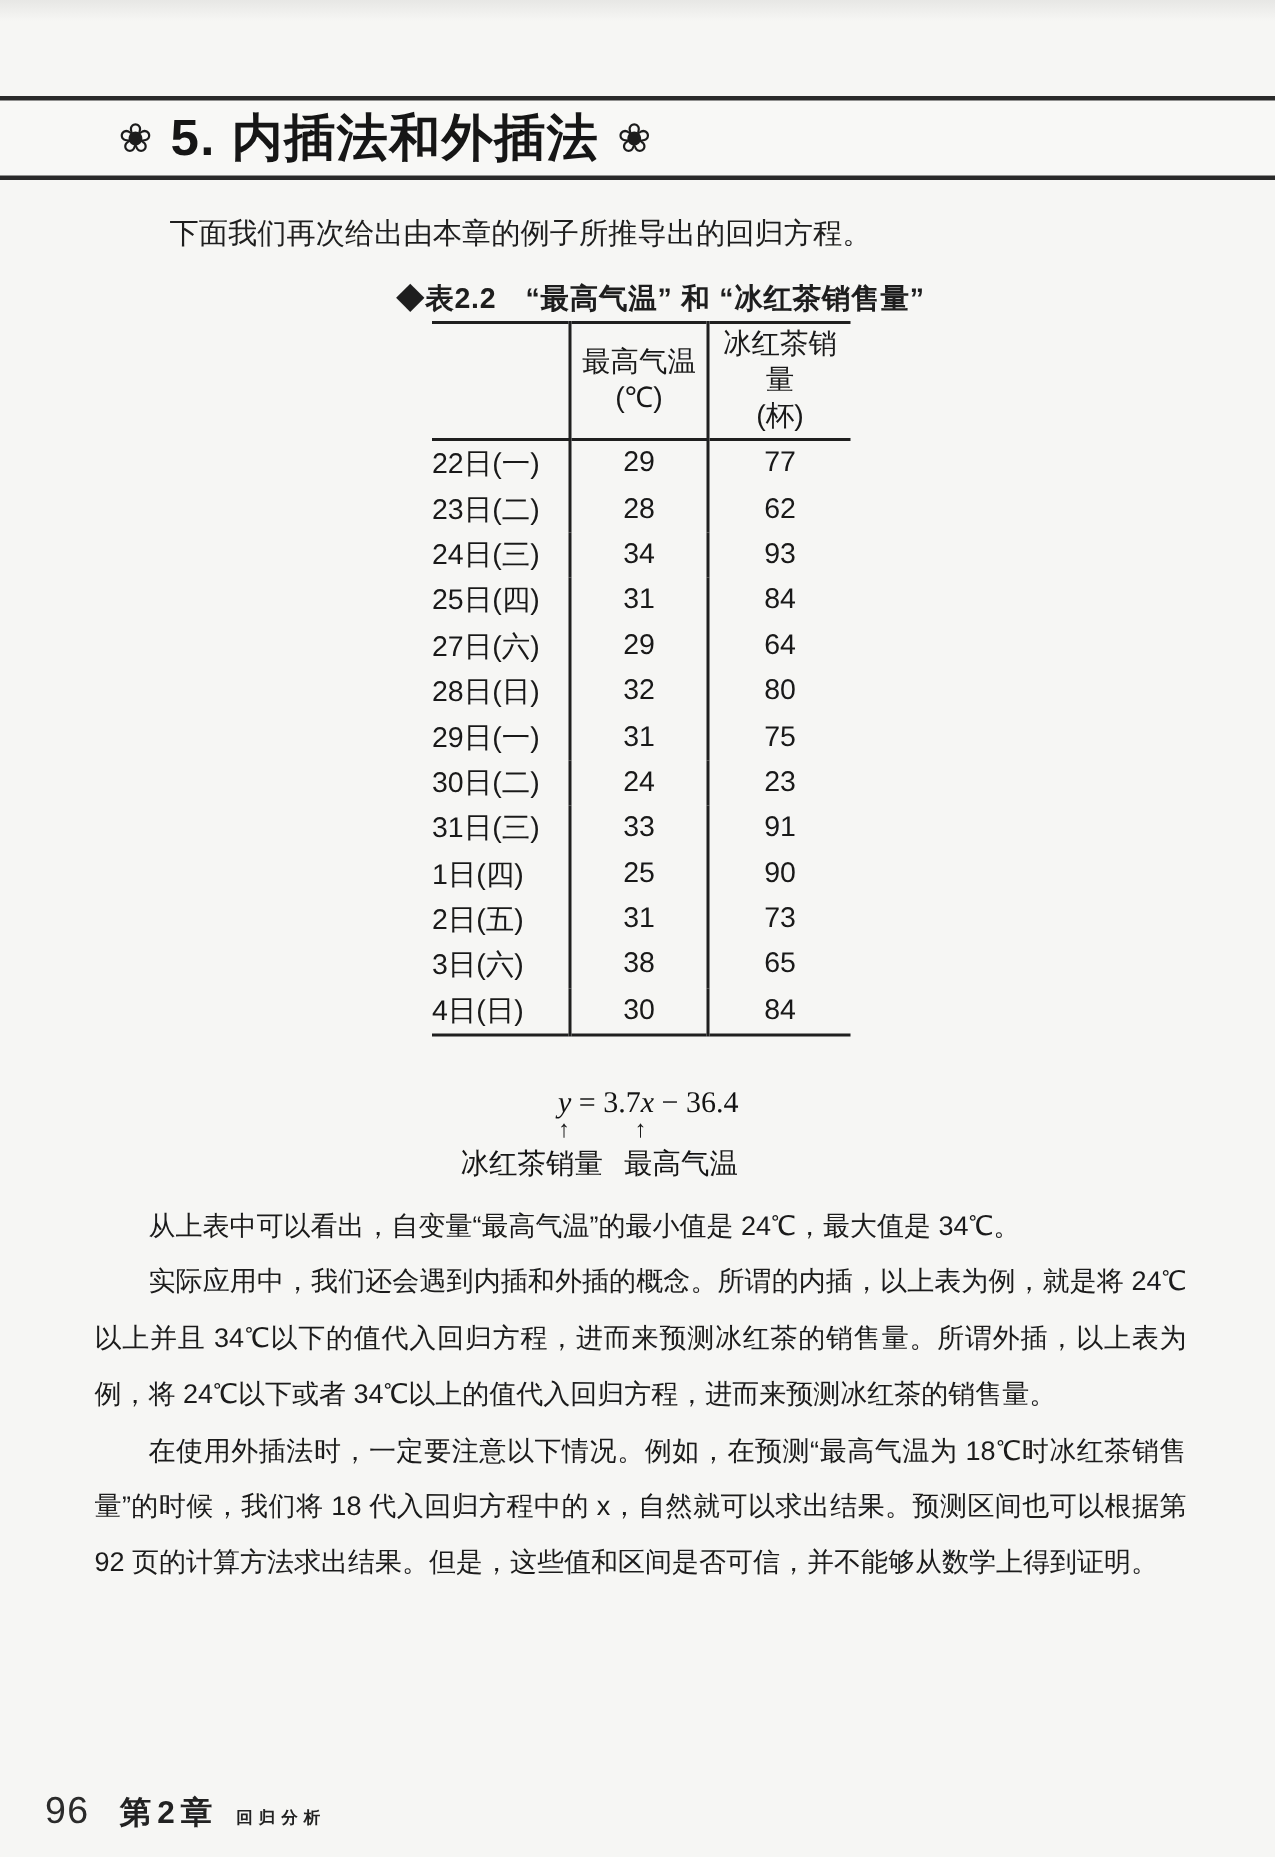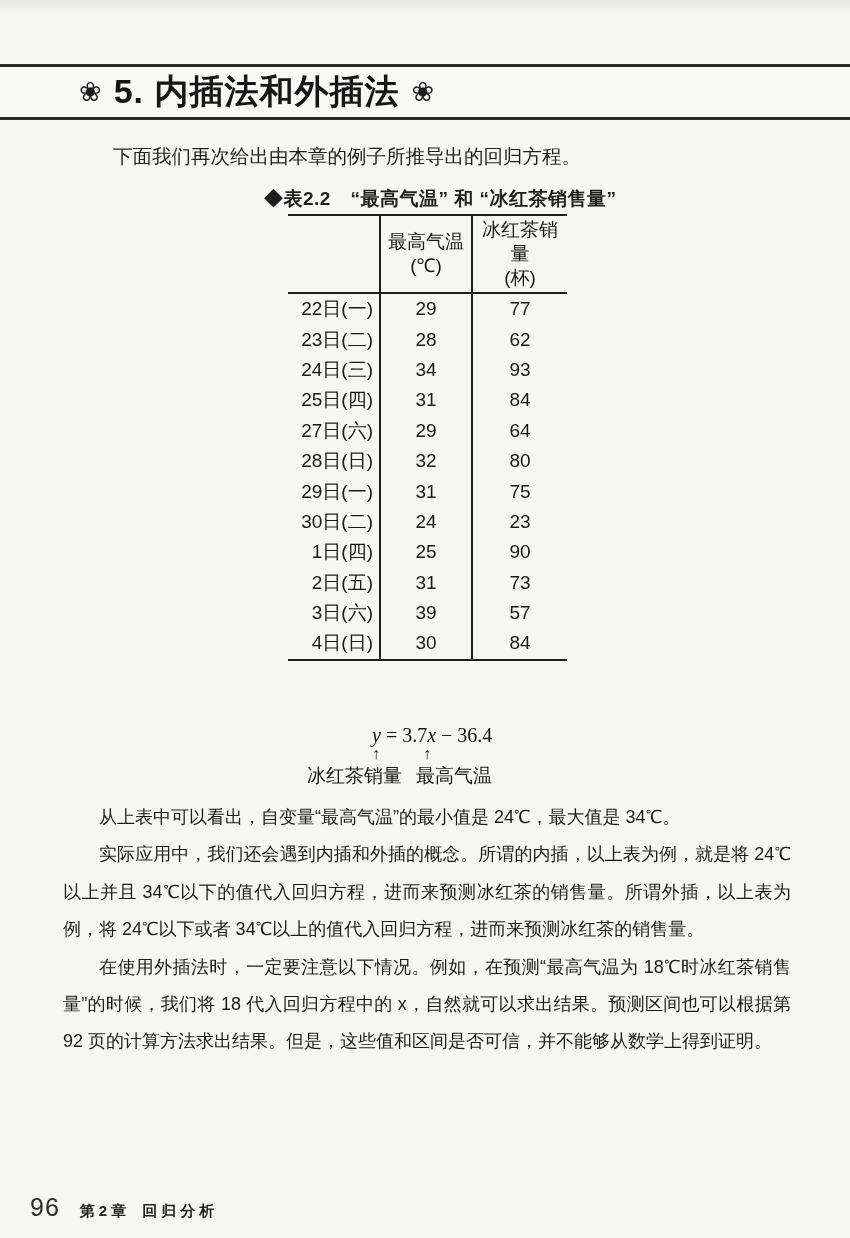--- a/index.html
+++ b/index.html
@@ -57,21 +57,21 @@
   .weather-table col.c1 { width: 92px; }
   .weather-table col.c2 { width: 92px; }
   .weather-table col.c3 { width: 95px; }
   .weather-table thead th {
     font-weight: normal; vertical-align: middle;
     height: 62px; padding: 2px 0;
     border-bottom: 2px solid #1f1f1f;
   }
   .weather-table th .th-line { display: block; line-height: 24px; text-align: center; }
   .weather-table td { height: 30.4px; padding: 0; }
-  .weather-table td:nth-child(1) { text-align: right; padding-right: 6px; }
+  .weather-table td:nth-child(1) { padding-right: 6px; }
   .weather-table td:nth-child(2), .weather-table td:nth-child(3) { text-align: center; }
   .weather-table th:nth-child(2), .weather-table td:nth-child(2) { border-left: 2px solid #1f1f1f; }
   .weather-table th:nth-child(3), .weather-table td:nth-child(3) { border-left: 2px solid #1f1f1f; }
 
   
   .equation {
     position: absolute; top: 724px; left: 372px;
     font-family: "Liberation Serif", serif;
     font-size: 20px; color: #141414; white-space: nowrap;
   }
@@ -98,25 +98,25 @@
     text-align: justify; text-indent: 2em; color: #1b1b1b;
   }
 
   
   .footer {
     position: absolute; top: 1193px; left: 30px;
     display: flex; align-items: baseline;
   }
   .page-number { font-size: 25px; color: #2b2b2b; letter-spacing: 1px; }
   .footer-chapter {
-    margin-left: 20px; font-size: 15px; font-weight: bold;
+    margin-left: 20px; font-size: 21px; font-weight: bold;
     letter-spacing: 4px; color: #222;
   }
   .footer-section {
-    margin-left: 12px; font-size: 15px; font-weight: bold;
+    margin-left: 12px; font-size: 11px; font-weight: bold;
     letter-spacing: 4px; color: #222;
   }
 </style>
 </head>
 <body>
 
 <div class="page">
 
   <div class="header-box">
     <div class="header-inner">
@@ -184,33 +184,38 @@
           <td>29日(一)</td>
           <td>31</td>
           <td>75</td>
         </tr>
         <tr>
           <td>30日(二)</td>
           <td>24</td>
           <td>23</td>
         </tr>
         <tr>
+          <td>31日(三)</td>
+          <td>33</td>
+          <td>91</td>
+        </tr>
+        <tr>
           <td>1日(四)</td>
           <td>25</td>
           <td>90</td>
         </tr>
         <tr>
           <td>2日(五)</td>
           <td>31</td>
           <td>73</td>
         </tr>
         <tr>
           <td>3日(六)</td>
-          <td>39</td>
-          <td>57</td>
+          <td>38</td>
+          <td>65</td>
         </tr>
         <tr>
           <td>4日(日)</td>
           <td>30</td>
           <td>84</td>
         </tr>
       </tbody>
   </table>
 
   <div class="equation"><i>y</i><span> = 3.7</span><i>x</i><span> − 36.4</span></div>

